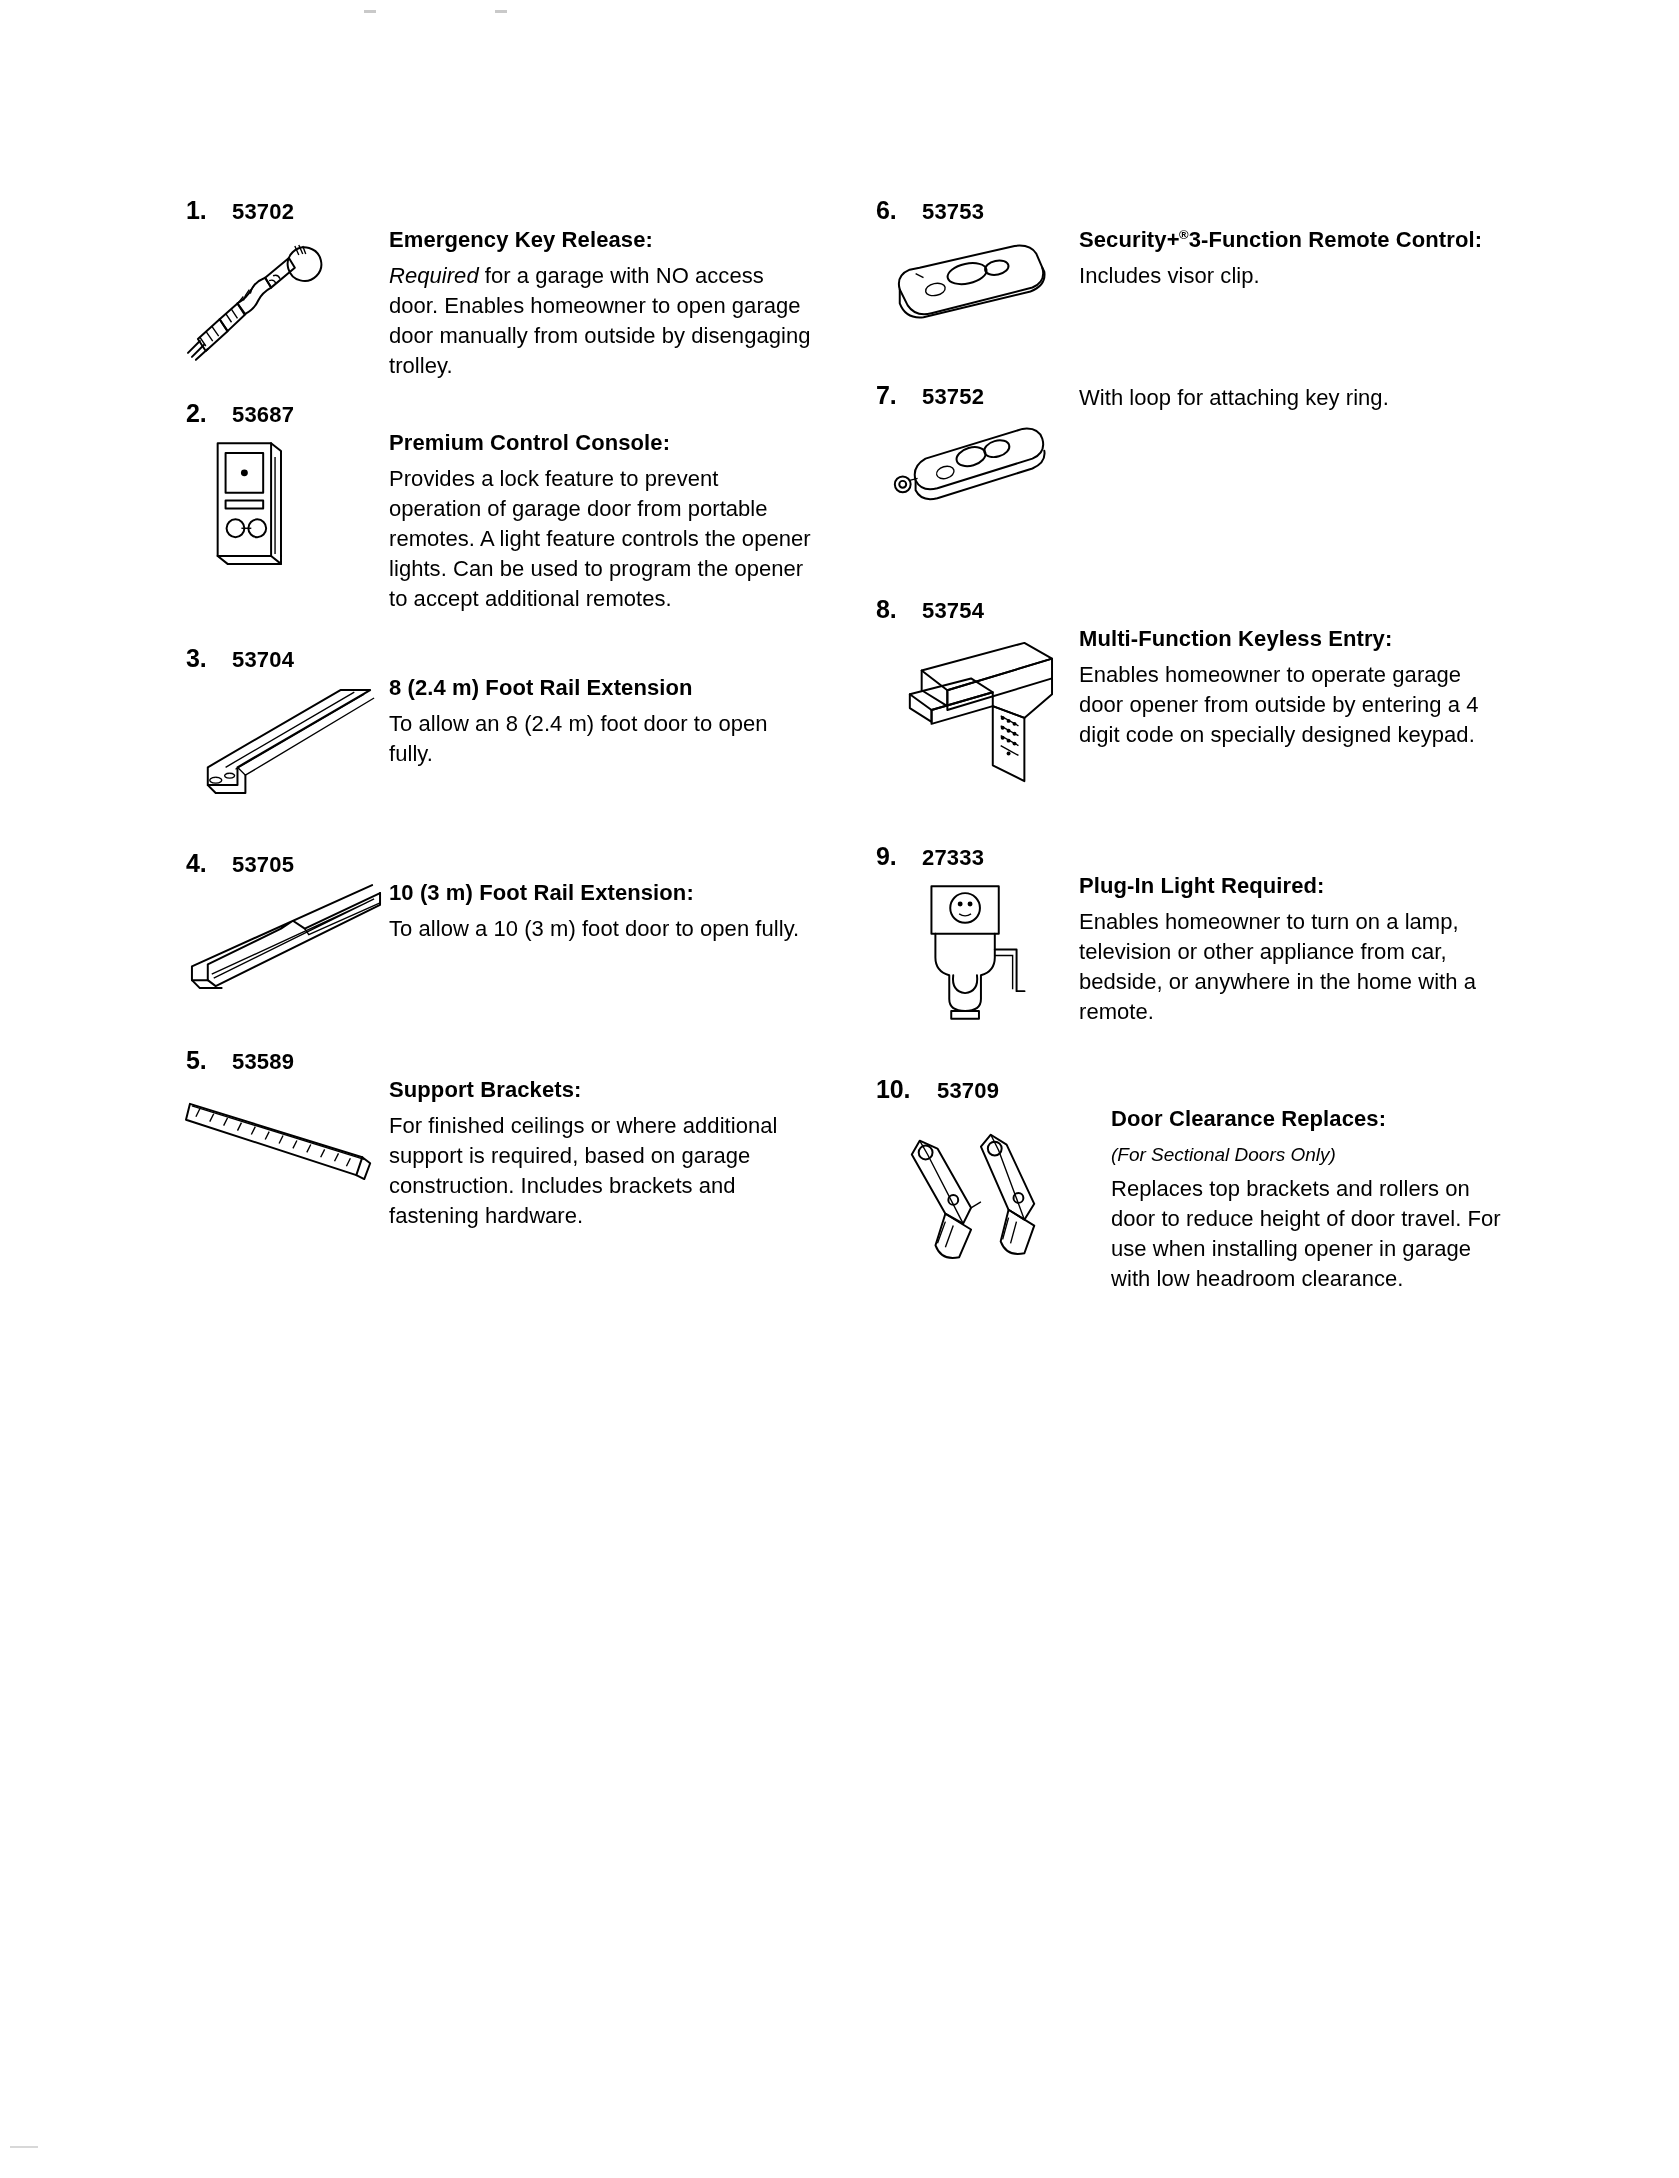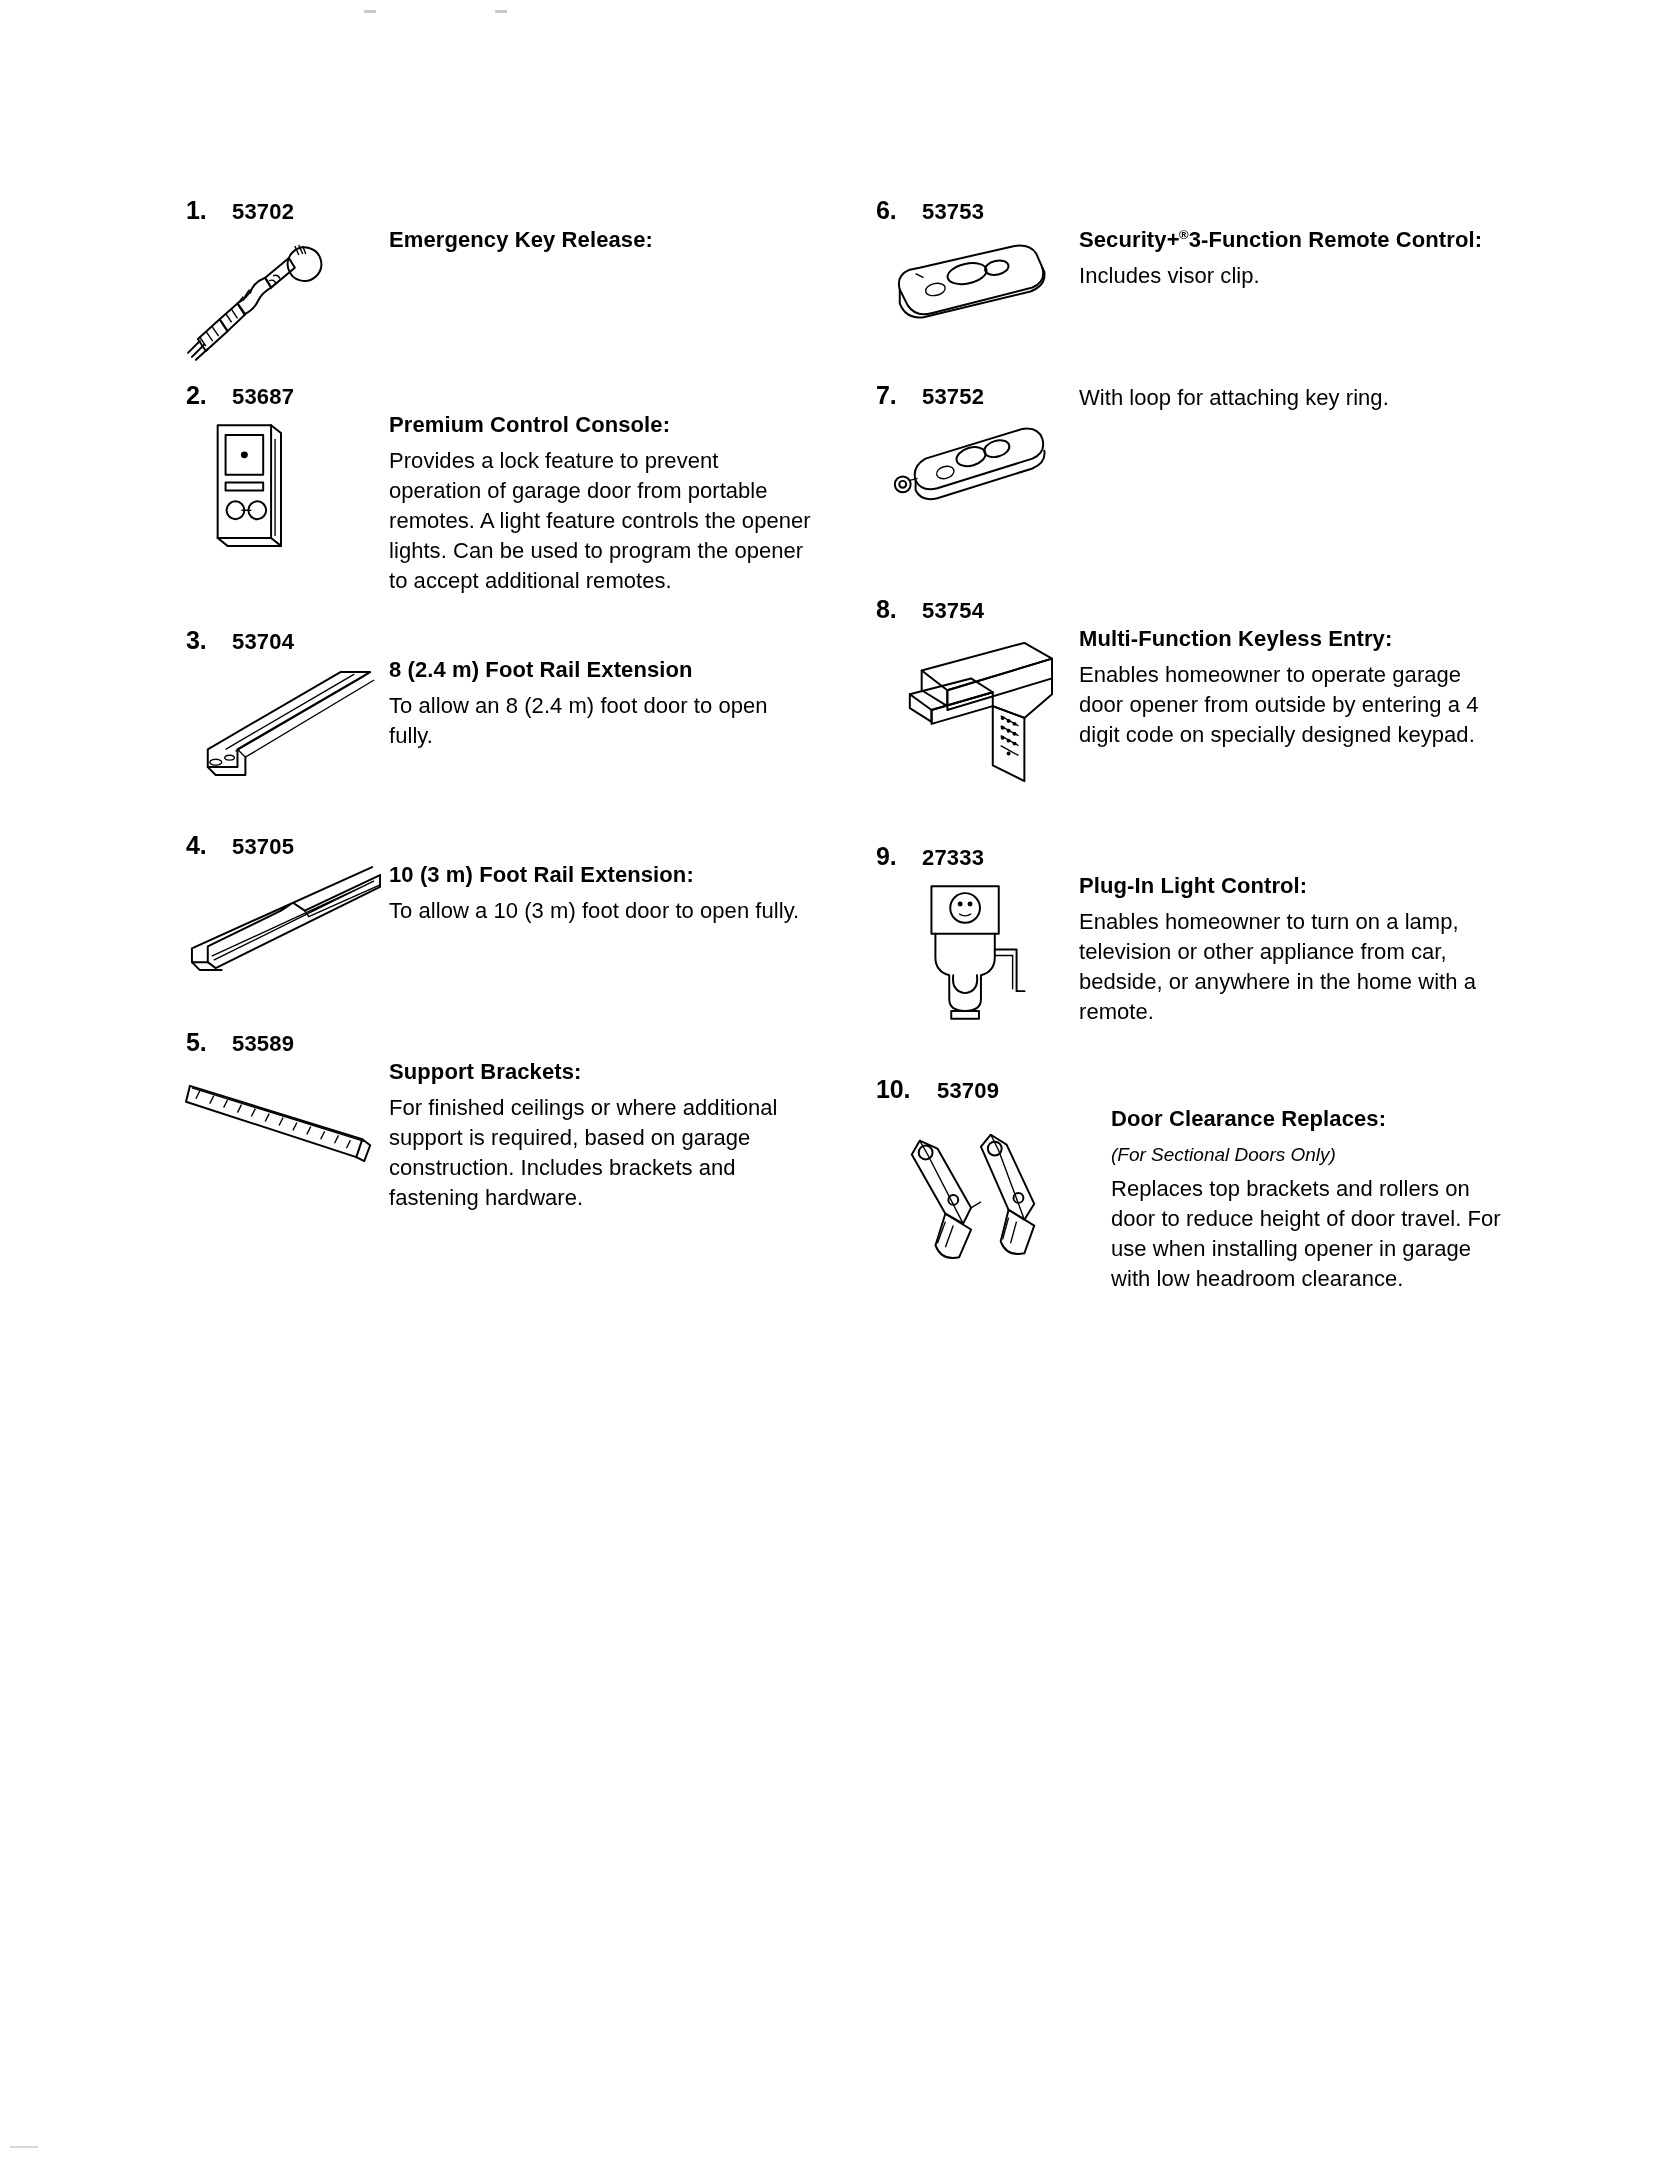--- a/index.html
+++ b/index.html
@@ -173,20 +173,21 @@
               <path class="ink" d="M52 70 L34 86 L42 98 L60 81 Z"></path>
               <path class="ink-thin" d="M40 80 l6 9 M46 76 l6 9"></path>
               <path class="ink" d="M34 86 L12 106 L20 118 L42 98 Z"></path>
               <path class="ink-thin" d="M20 98 l7 10 M26 93 l7 10 M14 104 l6 9"></path>
               <path class="ink" d="M14 108 L2 120 M18 112 L6 124 M22 116 L10 127"></path>
             </svg>
           </div>
         </div>
         <div class="entry-right">
           <div class="title">Emergency Key Release:</div>
+          <div class="body"><span class="lead-italic">Required</span><span> for a garage with NO access door. Enables homeowner to open garage door manually from outside by disengaging trolley.</span></div>
         </div>
       </div>
 
       <div class="entry e2">
         <div class="entry-left">
           <div class="idline">
             <span class="num">2.</span>
             <span class="part">53687</span>
           </div>
           <div class="art">
@@ -378,21 +379,21 @@
               <path class="ink-thin" d="M84 34 q6 4 12 0"></path>
               <path class="ink" d="M60 54 L60 78 Q60 92 74 96 L74 120 Q74 132 90 132 Q106 132 106 120 L106 96 Q120 92 120 78 L120 54"></path>
               <path class="ink" d="M78 96 Q76 112 90 114 Q104 112 102 96"></path>
               <path class="ink" d="M76 132 L104 132 L104 140 L76 140 Z"></path>
               <path class="ink" d="M120 70 L142 70 L142 112 L150 112"></path>
               <path class="ink-thin" d="M120 76 L138 76 L138 110"></path>
             </svg>
           </div>
         </div>
         <div class="entry-right">
-          <div class="title">Plug-In Light Control:</div>
+          <div class="title">Plug-In Light Required:</div>
           <div class="body">Enables homeowner to turn on a lamp, television or other appliance from car, bedside, or anywhere in the home with a remote.</div>
         </div>
       </div>
 
       <div class="entry r10">
         <div class="entry-left">
           <div class="idline">
             <span class="num wide">10.</span>
             <span class="part">53709</span>
           </div>

